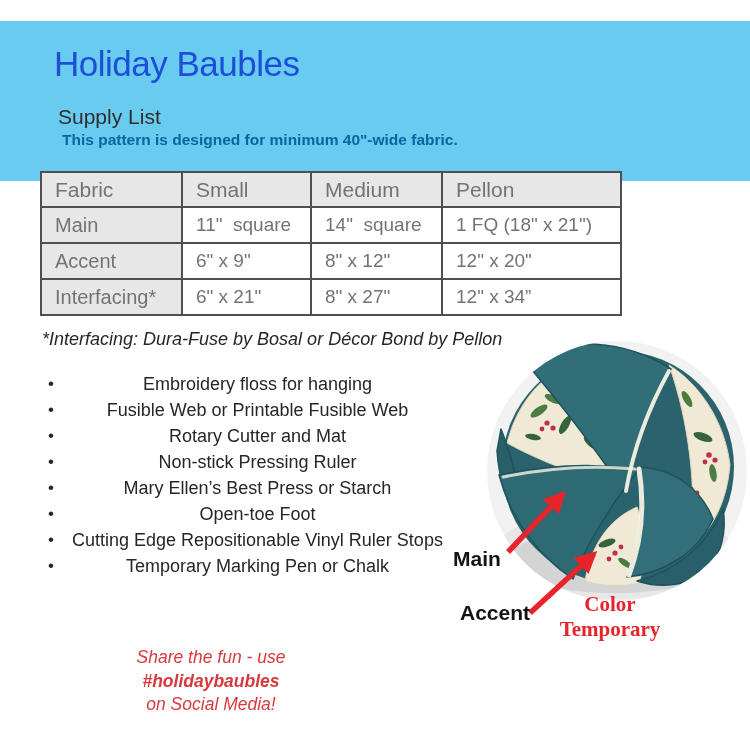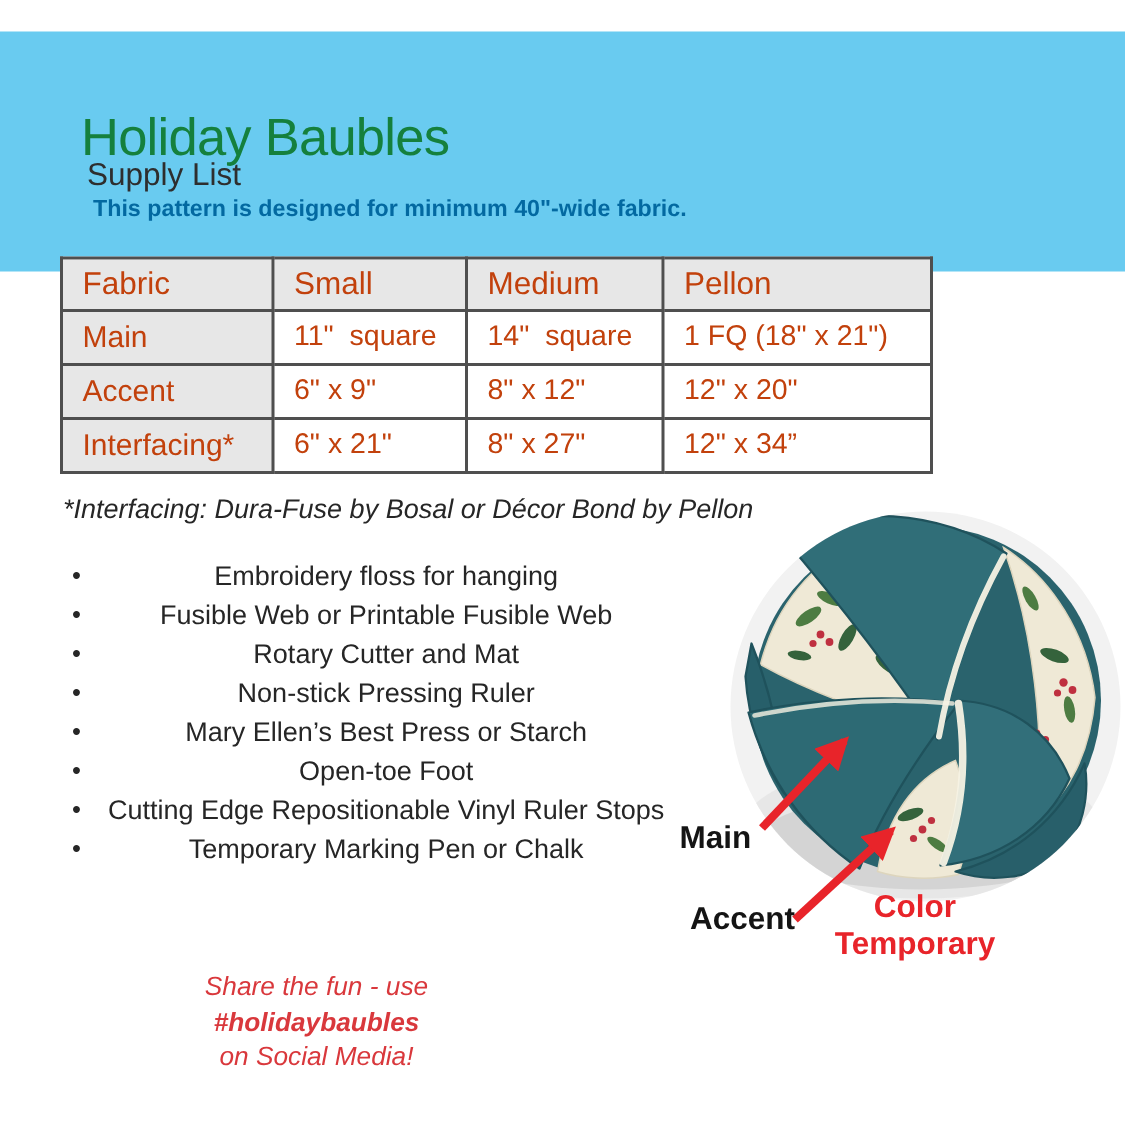--- a/index.html
+++ b/index.html
@@ -4,50 +4,50 @@
 <style>
   html,body{margin:0;padding:0;background:#ffffff;}
   #page{
     position:relative;width:750px;height:750px;overflow:hidden;background:#ffffff;
     font-family:"Liberation Sans","DejaVu Sans",sans-serif;color:#262626;
   }
   .abs{position:absolute;}
 
   
   #blue-band{left:0;top:21px;width:750px;height:160px;background:#69cbf0;}
-  #title{left:54px;top:72px;font-size:35px;color:#15803d;letter-spacing:-0.5px;}
+  #title{left:54px;top:44px;font-size:35px;color:#1d4ed8;letter-spacing:-0.5px;}
   #subtitle{left:58px;top:105px;font-size:21px;color:#2e2e2e;}
   #tagline{left:62px;top:131px;font-size:15.5px;font-weight:600;color:#0369a1;}
 
   
   #fabric-table{left:40px;top:171px;border-collapse:collapse;table-layout:fixed;background:#ffffff;}
   #fabric-table td,#fabric-table th{
     border:2px solid #4f4f4f;font-weight:normal;text-align:left;vertical-align:middle;
-    padding:0 0 0 13px;white-space:pre;color:#c2410c;overflow:hidden;
+    padding:0 0 0 13px;white-space:pre;color:#737373;overflow:hidden;
   }
   #fabric-table th{background:#e7e7e7;font-size:21px;height:33px;}
   #fabric-table td{font-size:19px;height:34px;}
   #fabric-table td.rowhead{background:#e7e7e7;font-size:20px;}
   .w0{width:126px;} .w1{width:114px;} .w2{width:116px;} .w3{width:164px;}
 
   
   #interfacing-note{left:42px;top:329px;font-size:18px;color:#262626;font-style:italic;}
   #supply-list{left:46px;top:371px;margin:0;padding:0;list-style:none;text-align:center;}
   #supply-list li{position:relative;font-size:18px;line-height:26px;padding-left:26px;color:#262626;}
   #supply-list li::before{content:"\2022";position:absolute;left:2px;font-size:17px;}
 
   
   #bauble-photo{left:487px;top:341px;width:260px;height:260px;border-radius:50%;overflow:hidden;background:#f2f2f2;}
   #arrow-layer{left:440px;top:440px;width:230px;height:230px;pointer-events:none;}
 
   .callout{font-size:21px;font-weight:bold;color:#141414;}
   #label-main{left:453px;top:547px;}
   #label-accent{left:460px;top:601px;}
   #color-placement{left:545px;top:592px;width:130px;text-align:center;
-    font-size:21px;font-weight:bold;line-height:25px;color:#e8242a;}
+    font-size:21px;font-weight:bold;line-height:25px;color:#e8242a;font-family:Liberation Serif, serif;}
 
   
   #footer-social{left:111px;top:646px;width:200px;text-align:center;font-style:italic;
     font-size:17.5px;line-height:23.5px;color:#d9383c;}
   #footer-social .hash{font-weight:bold;}
 </style>
 </head>
 <body>
 
 <div id="page">

